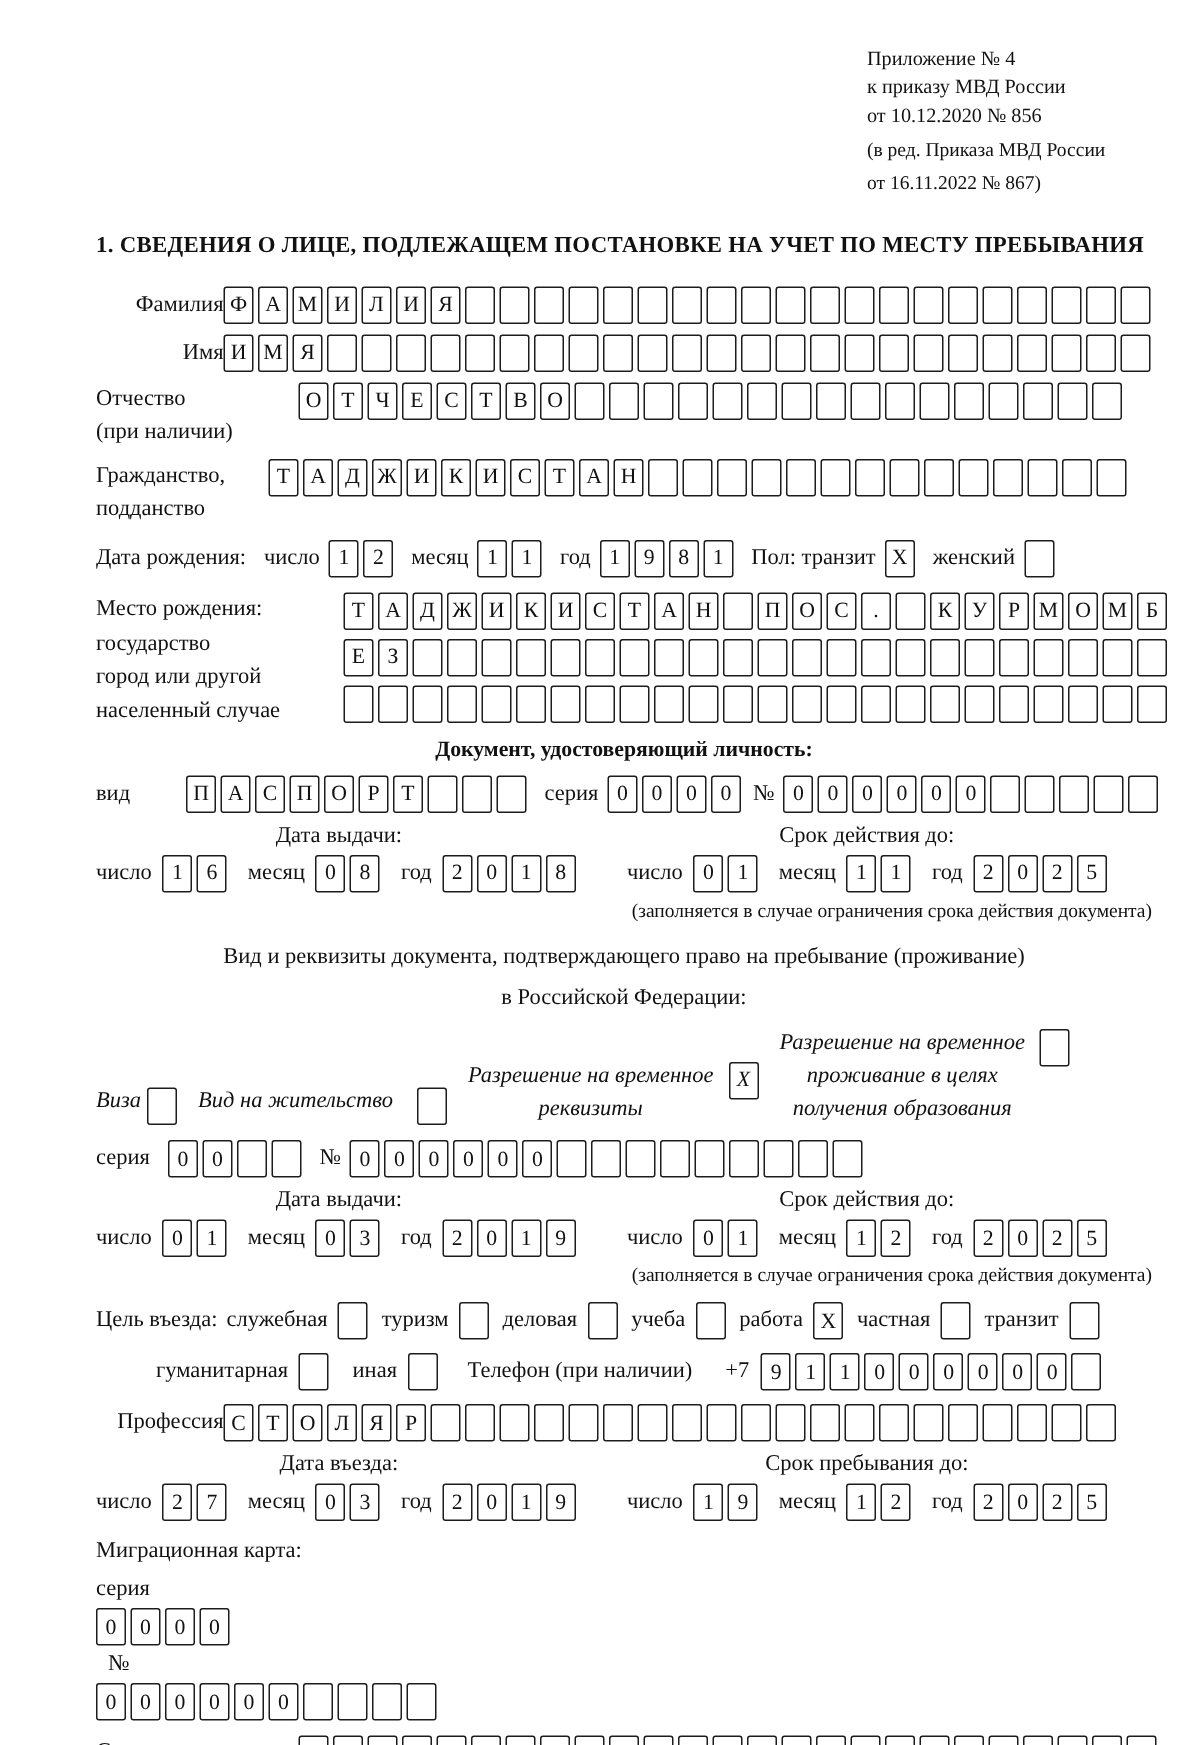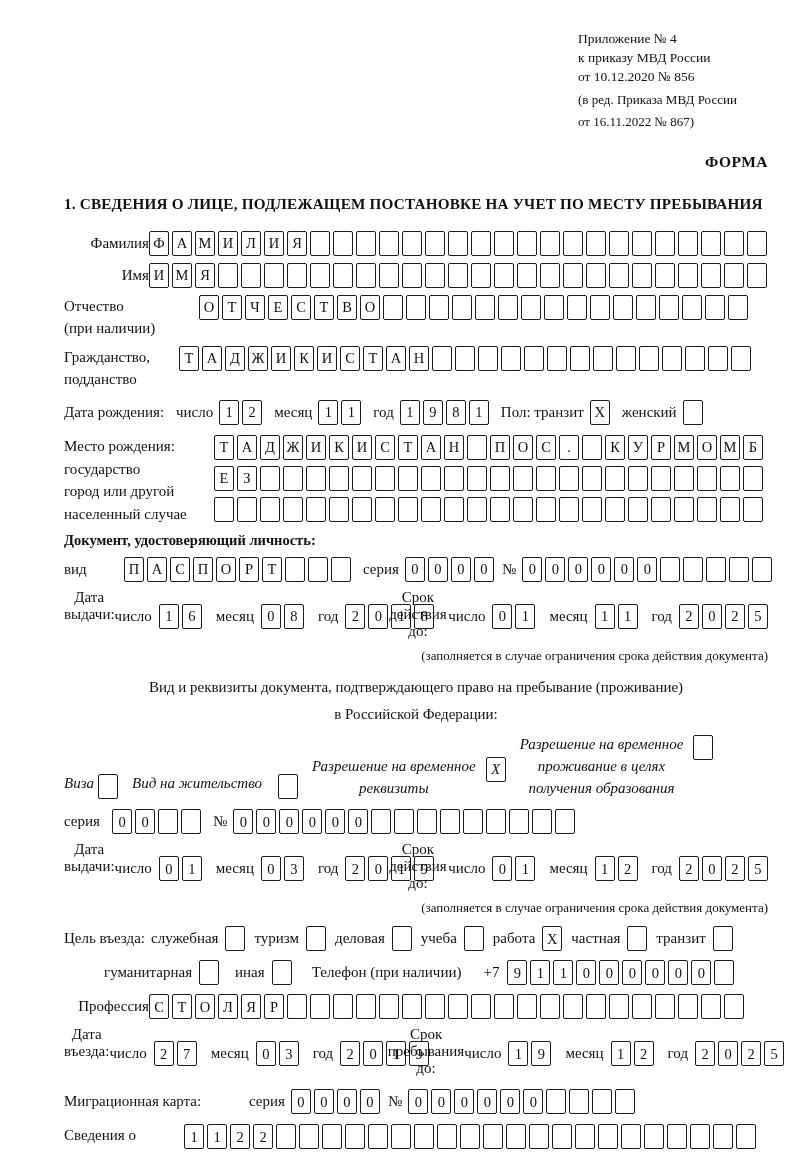--- a/index.html
+++ b/index.html
@@ -35,29 +35,29 @@
   .row{display:flex;align-items:flex-start;margin-bottom:7px;}
   .lbl{flex:0 0 auto;line-height:25px;}
   .lbl2{flex:0 0 auto;line-height:22px;}
 
   .w85{width:85px;text-align:right;} .w135{width:135px;} .w115{width:115px;} .w112{width:112px;}
 
   .inline-lbl{line-height:25px;margin:0 6px 0 12px;}
   .inline-lbl.first{margin-left:0;}
 
   
-  .multi{display:flex;margin-bottom:7px;}
+  .multi{display:flex;margin-bottom:7px;gap:15px;}
   .multi-labels{flex:0 0 auto;line-height:22.5px;}
   .multi-rows{display:flex;flex-direction:column;gap:6px;}
 
-  .center-b{font-weight:bold;font-size:14.5px;margin:4px 0 8px;}
+  .center-b{text-align:center;font-weight:bold;font-size:14.5px;margin:4px 0 8px;}
 
   
   .dgroup{display:flex;margin:6px 0 4px;}
-  .dg{display:flex;}
+  .dg{display:flex;flex-direction:column;}
   .dg-left{width:46%;}
   .dg-right{width:54%;}
   .dg-title{text-align:center;margin-bottom:4px;}
   .dg-fields{display:flex;align-items:center;}
   .dg-fields .t{margin:0 7px 0 0;}
   .dg-fields .t2{margin:0 7px 0 14px;}
   .note{font-size:13px;text-align:right;margin:3px 0 10px;}
 
   .para{line-height:1.8;margin:6px 0 2px;text-align:center;}
 
@@ -79,21 +79,20 @@
 <div class="page">
 
   <div class="appendix">
     <div>Приложение № 4</div>
     <div>к приказу МВД России</div>
     <div>от 10.12.2020 № 856</div>
     <div class="ed">(в ред. Приказа МВД России</div>
     <div class="ed">от 16.11.2022 № 867)</div>
   </div>
 
-  <div class="forma">ФОРМА</div>
 
 
   <div class="section-h">1. СВЕДЕНИЯ О ЛИЦЕ, ПОДЛЕЖАЩЕМ ПОСТАНОВКЕ НА УЧЕТ ПО МЕСТУ ПРЕБЫВАНИЯ</div>
 
   <div class="row">
     <span class="lbl w85">Фамилия</span>
     <span class="cells">
         <span class="cell">Ф</span>
         <span class="cell">А</span>
         <span class="cell">М</span>
@@ -691,21 +690,21 @@
         <span class="cells">
             <span class="cell">2</span>
             <span class="cell">0</span>
             <span class="cell">2</span>
             <span class="cell">5</span>
           </span>
       </div>
     </div>
   </div>
 
-  <div class="row" style="margin-top:8px;">
+  <div class="row" style="margin-top:8px;flex-direction:column;">
     <span class="lbl" style="width:185px;">Миграционная карта:</span>
     <span class="inline-lbl first">серия</span>
     <span class="cells">
         <span class="cell">0</span>
         <span class="cell">0</span>
         <span class="cell">0</span>
         <span class="cell">0</span>
       </span>
     <span class="inline-lbl" style="margin-left:8px;">№</span>
     <span class="cells">

